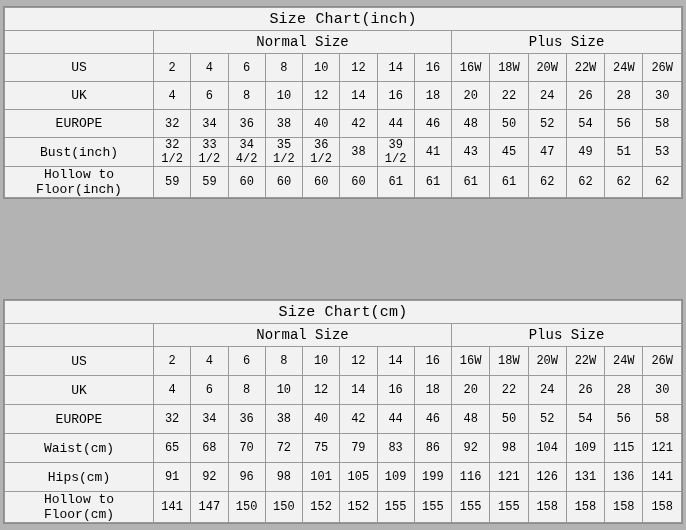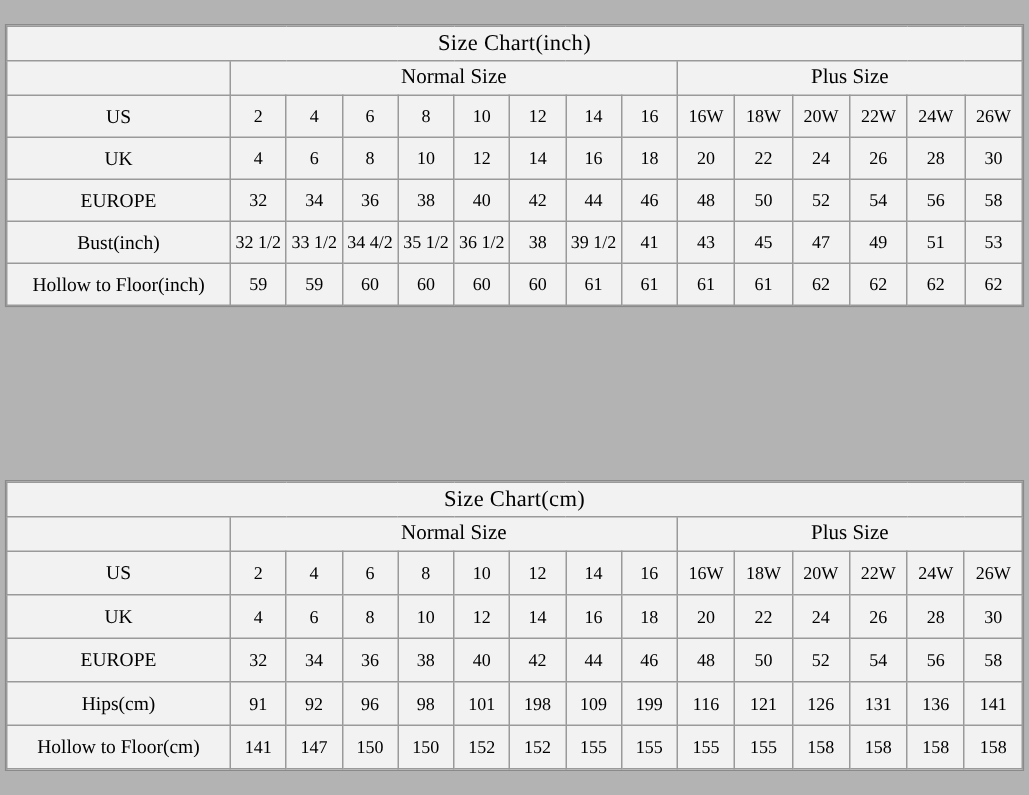--- a/index.html
+++ b/index.html
@@ -11,24 +11,25 @@
     height: 530px;
     background: #b3b3b3;
     font-family: "Liberation Serif", serif;
     color: #000;
     overflow: hidden;
   }
   .page {
     width: 686px;
     height: 530px;
     box-sizing: border-box;
-    padding: 16px 3px;
+    padding: 6px 3px;
     display: flex;
     flex-direction: column;
     justify-content: space-between;
+    font-family: Liberation Mono, monospace;
   }
   .chart {
     background: #f2f2f2;
     border: 1px solid #8a8a8a;
     width: 680px;
     box-sizing: border-box;
   }
   table.size-table {
     border-collapse: collapse;
     width: 100%;
@@ -264,27 +265,44 @@
           <td class="cell-val">44</td>
           <td class="cell-val">46</td>
           <td class="cell-val">48</td>
           <td class="cell-val">50</td>
           <td class="cell-val">52</td>
           <td class="cell-val">54</td>
           <td class="cell-val">56</td>
           <td class="cell-val">58</td>
         </tr>
         <tr>
+          <td class="row-label">Waist(cm)</td>
+          <td class="cell-val">65</td>
+          <td class="cell-val">68</td>
+          <td class="cell-val">70</td>
+          <td class="cell-val">72</td>
+          <td class="cell-val">75</td>
+          <td class="cell-val">79</td>
+          <td class="cell-val">83</td>
+          <td class="cell-val">86</td>
+          <td class="cell-val">92</td>
+          <td class="cell-val">98</td>
+          <td class="cell-val">104</td>
+          <td class="cell-val">109</td>
+          <td class="cell-val">115</td>
+          <td class="cell-val">121</td>
+        </tr>
+        <tr>
           <td class="row-label">Hips(cm)</td>
           <td class="cell-val">91</td>
           <td class="cell-val">92</td>
           <td class="cell-val">96</td>
           <td class="cell-val">98</td>
           <td class="cell-val">101</td>
-          <td class="cell-val">198</td>
+          <td class="cell-val">105</td>
           <td class="cell-val">109</td>
           <td class="cell-val">199</td>
           <td class="cell-val">116</td>
           <td class="cell-val">121</td>
           <td class="cell-val">126</td>
           <td class="cell-val">131</td>
           <td class="cell-val">136</td>
           <td class="cell-val">141</td>
         </tr>
         <tr>

